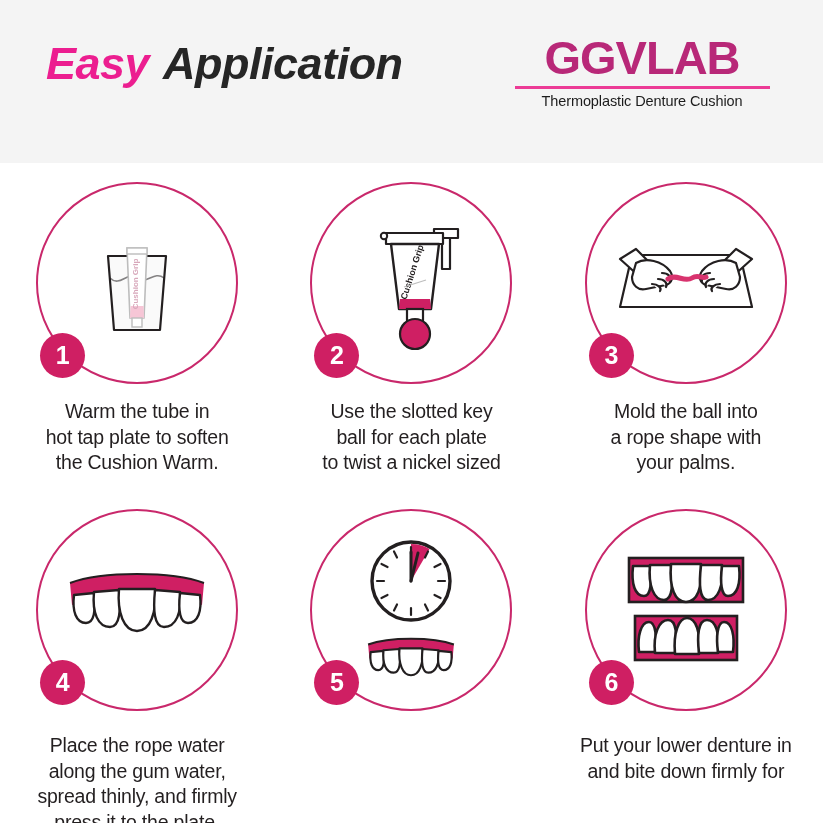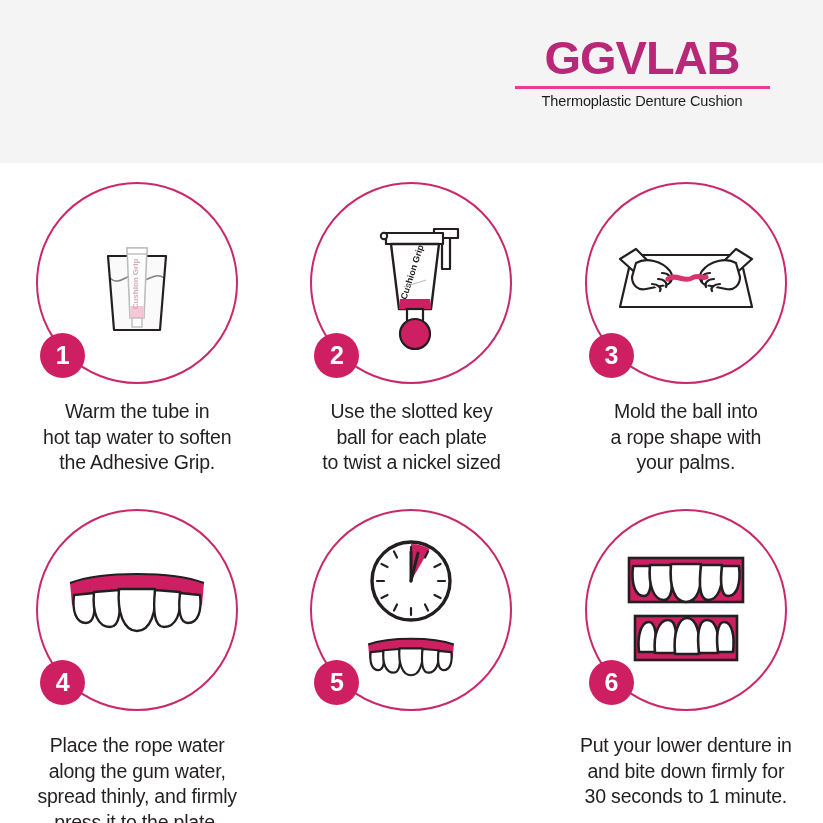--- a/index.html
+++ b/index.html
@@ -102,20 +102,24 @@
   .cell.row2 .caption { top: 246px; }
   .caption div { white-space: nowrap; text-align: center; }
 </style>
 </head>
 <body>
 
 <div id="page">
 
   <div class="header">
     <div class="header-inner">
+      <div class="title-wrap">
+        <span class="title-easy">Easy</span>
+        <span class="title-app">Application</span>
+      </div>
       <div class="brand">
         <div class="brand-name">GGVLAB</div>
         <div class="brand-rule"></div>
         <div class="brand-tag">Thermoplastic Denture Cushion</div>
       </div>
     </div>
   </div>
 
   <div class="grid">
 
@@ -136,22 +140,22 @@
 
             <rect x="60" y="100" width="10" height="9" fill="#ffffff" stroke="#bdbdbd" stroke-width="1.4"></rect>
 
             <text x="66" y="66" transform="rotate(-90 66 66)" text-anchor="middle" font-family="Liberation Sans, sans-serif" font-size="8" font-weight="bold" fill="#d8a8bb">Cushion Grip</text>
           </svg>
         </div>
         <div class="badge">1</div>
       </div>
       <div class="caption">
         <div>Warm the tube in</div>
-        <div>hot tap water to soften</div>
-        <div>the Adhesive Grip.</div>
+        <div>hot tap plate to soften</div>
+        <div>the Cushion Warm.</div>
       </div>
     </div>
 
     <div class="cell row1">
       <div class="circle-holder">
         <div class="ring"></div>
         <div class="art">
           <svg width="130" height="145" viewBox="0 0 130 145">
 
             <path d="M96 22 L104 22 L104 58 L96 58 Z" fill="#ffffff" stroke="#231f20" stroke-width="2.2" stroke-linejoin="round"></path>
@@ -319,18 +323,17 @@
                 <path d="M97 102 C95 88, 96 72, 103 72 C111 72, 114 86, 112 102 Z"></path>
               </g>
             </g>
           </svg>
         </div>
         <div class="badge">6</div>
       </div>
       <div class="caption">
         <div>Put your lower denture in</div>
         <div>and bite down firmly for</div>
-        <div>30 seconds to 1 minute.</div>
       </div>
     </div>
 
   </div>
 </div>
 
 </body></html>

